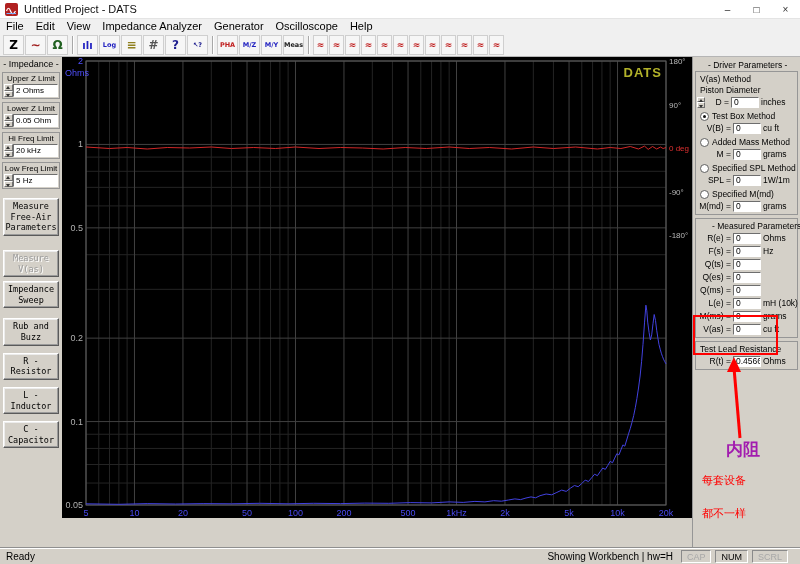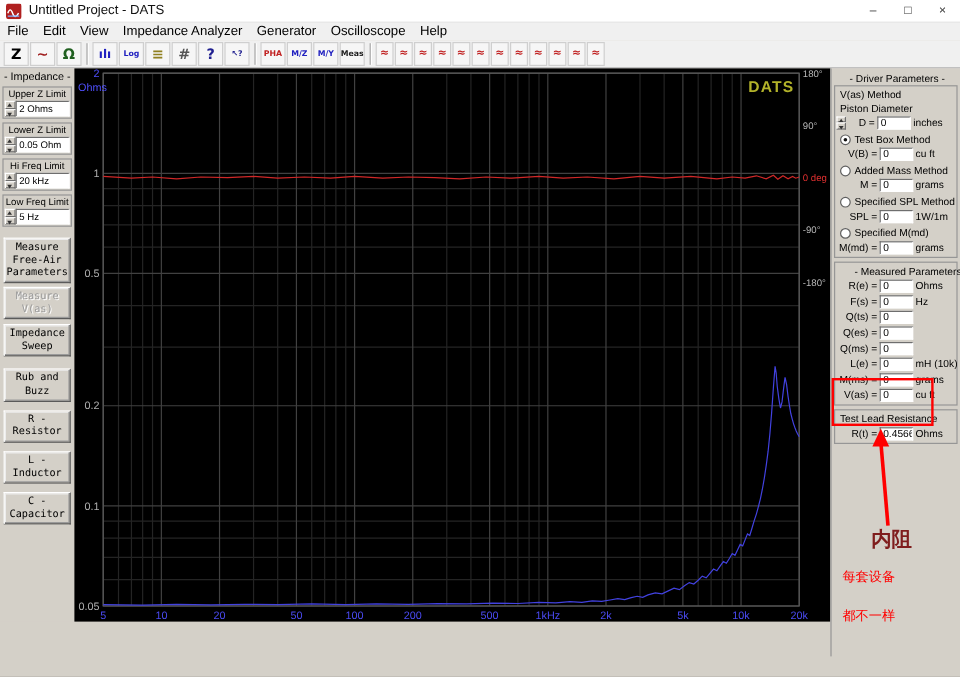--- a/index.html
+++ b/index.html
@@ -32,21 +32,21 @@
 .limit-group{border:1px solid #969696;margin:0 2px 3px 2px;padding:1px}
 .limit-label{font-size:8px;text-align:center;white-space:nowrap}
 .spinner{display:flex;align-items:stretch;height:13px;margin-top:1px}
 .spin-arrows{width:9px;display:flex;flex-direction:column;flex:none}
 .spin-arrows i{flex:1;background:#d4d0c8;border:1px solid;border-color:#ffffff #6e6e6e #6e6e6e #ffffff;position:relative}
 .spin-arrows i.up::after{content:'';position:absolute;left:1px;top:1px;border:2px solid transparent;border-top:none;border-bottom:3px solid #333}
 .spin-arrows i.dn::after{content:'';position:absolute;left:1px;top:2px;border:2px solid transparent;border-bottom:none;border-top:3px solid #333}
 .spin-value{flex:1;background:#fff;border:1px solid;border-color:#6e6e6e #ffffff #ffffff #6e6e6e;font-size:8px;line-height:11px;padding-left:2px;white-space:nowrap;overflow:hidden}
 .lp-btn{display:block;width:56px;margin-left:3px;background:#d4d0c8;border:1px solid;border-color:#ffffff #5a5a5a #5a5a5a #ffffff;box-shadow:inset -1px -1px 0 #9a9a9a,inset 1px 1px 0 #ececec;font-family:"DejaVu Sans Mono",monospace;font-size:8.5px;line-height:1.25;text-align:center;padding:2px 1px;color:#000}
 .lp-btn.disabled{color:#9a9a9a;text-shadow:1px 1px 0 #fff}
-#lpb0{margin-top:9px}#lpb1{margin-top:3px}#lpb2{margin-top:4px}#lpb3{margin-top:10px}#lpb4{margin-top:7px}#lpb5{margin-top:7px}#lpb6{margin-top:7px}
+#lpb0{margin-top:9px}#lpb1{margin-top:14px}#lpb2{margin-top:4px}#lpb3{margin-top:10px}#lpb4{margin-top:7px}#lpb5{margin-top:7px}#lpb6{margin-top:7px}
 
 
 #chartarea{position:absolute;left:62px;top:57px;width:630px;height:461px;background:#000}
 #plot{position:absolute;left:0;top:0}
 #plot text{font-family:"Liberation Sans",sans-serif}
 
 
 #notesrow{position:absolute;left:0;top:518px;width:692px;height:29px;background:#d4d0c8}
 #notes-label{position:absolute;left:38px;top:10px;font-size:10px}
 
@@ -61,21 +61,21 @@
 .p-unit{padding-left:2px;white-space:nowrap}
 .mini{width:8px;height:11px;flex:none}
 .radio-row{display:flex;align-items:flex-end;height:11px;margin:2px 0 0 3px}
 .radio{width:9px;height:9px;border-radius:50%;background:#fff;border:1px solid #5f5f5f;margin-right:3px;position:relative;flex:none}
 .radio.sel::after{content:'';position:absolute;left:2px;top:2px;width:3px;height:3px;border-radius:50%;background:#111}
 .radio-label{white-space:nowrap;font-size:8.5px}
 
 
 #anno-rect{position:absolute;left:693px;top:315px;width:85px;height:40px;border:2px solid #ff0000;z-index:6;pointer-events:none}
 #anno-arrow{position:absolute;left:722px;top:356px;z-index:6}
-#anno-title{position:absolute;left:726px;top:438px;font-size:17px;font-weight:bold;color:#7f1d1d;z-index:6;white-space:nowrap}
+#anno-title{position:absolute;left:726px;top:438px;font-size:17px;font-weight:bold;color:#a21caf;z-index:6;white-space:nowrap}
 .anno-line{position:absolute;left:702px;font-size:11px;color:#ff0000;z-index:6;white-space:nowrap}
 #anno-l1{top:473px}
 #anno-l2{top:506px}
 
 
 #statusbar{position:absolute;left:0;top:547px;width:800px;height:17px;background:#d4d0c8;border-top:1px solid #8f8f8f;box-shadow:inset 0 1px 0 #ffffff;display:flex;align-items:center;font-size:10px}
 #status-left{padding-left:6px}
 #status-right{margin-left:auto;display:flex;align-items:center;gap:4px;padding-right:12px}
 #status-right-text{font-size:10px;margin-right:4px;white-space:nowrap}
 .flag{border:1px solid;border-color:#8a8a8a #ffffff #ffffff #8a8a8a;padding:0 5px;height:13px;line-height:12px;font-size:9px}
@@ -407,14 +407,23 @@
 
   <div id="anno-rect"></div>
   <svg id="anno-arrow" width="30" height="84" viewBox="0 0 30 84">
     <line x1="18" y1="82" x2="12" y2="12" stroke="#ff0000" stroke-width="3"></line>
     <polygon points="12,1 5,16 19,16" fill="#ff0000"></polygon>
   </svg>
   <div id="anno-title">内阻</div>
   <div id="anno-l1" class="anno-line">每套设备</div>
   <div id="anno-l2" class="anno-line">都不一样</div>
 
+  <div id="statusbar">
+    <span id="status-left">Ready</span>
+    <span id="status-right">
+      <span id="status-right-text">Showing Workbench | hw=H</span>
+      <span class="flag off" id="flag0">CAP</span>
+      <span class="flag on" id="flag1">NUM</span>
+      <span class="flag off" id="flag2">SCRL</span>
+    </span>
+  </div>
 
 </div>
 
 </body></html>

